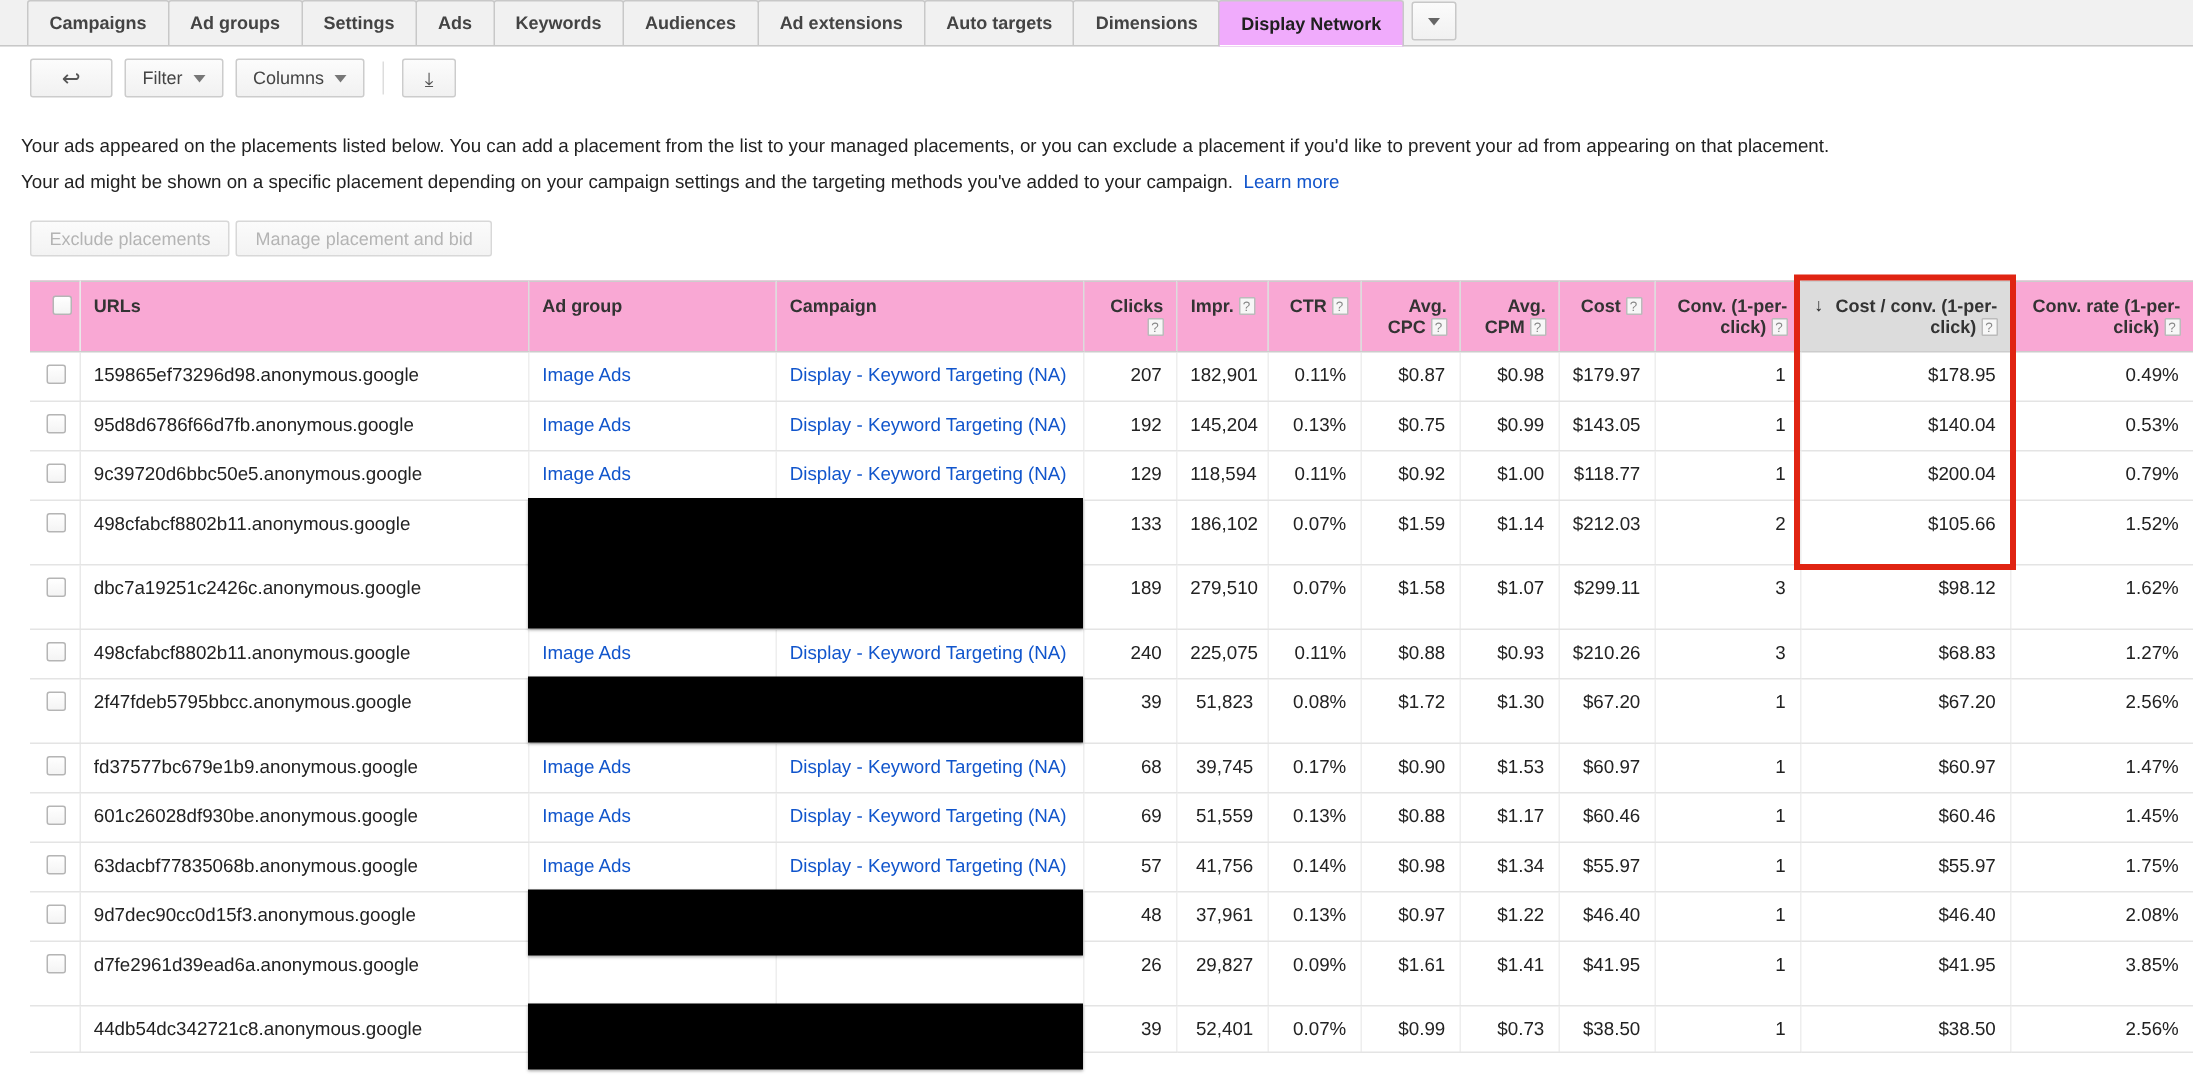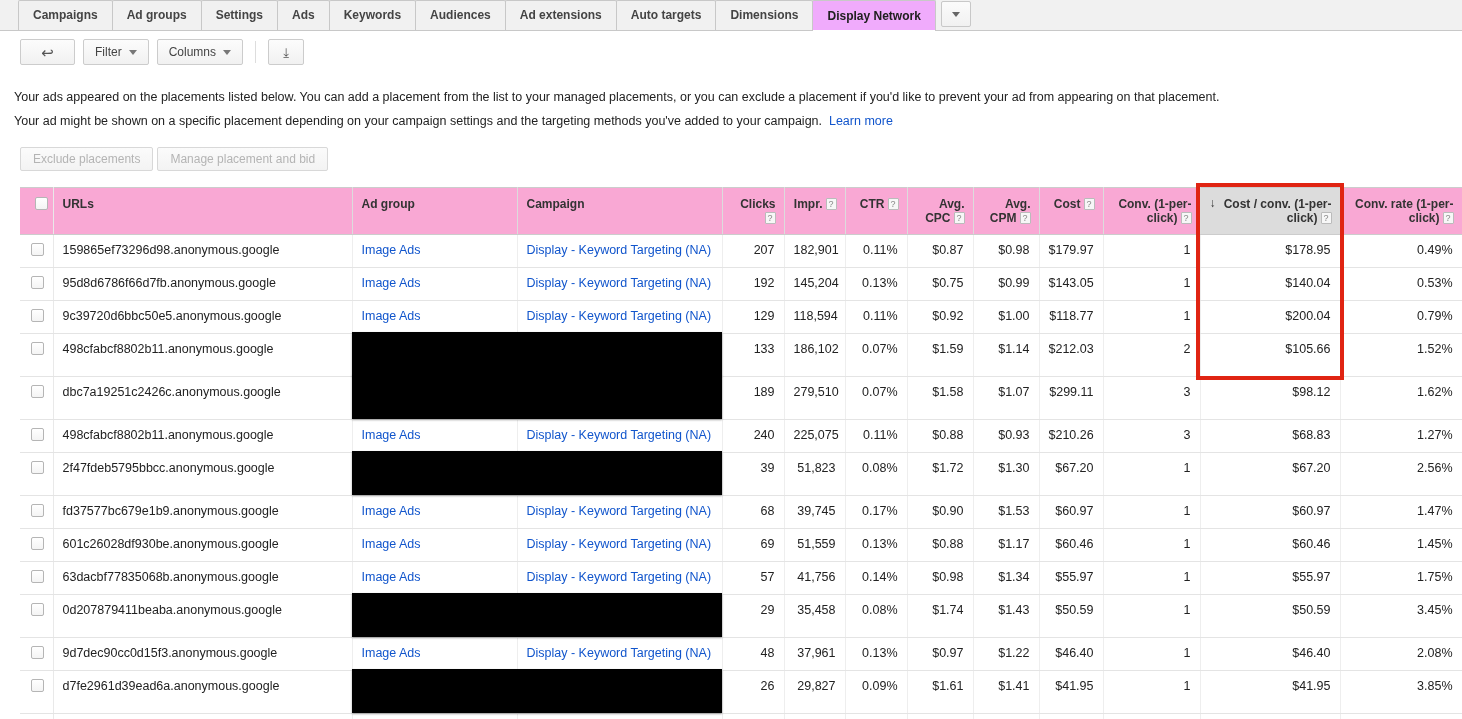--- a/index.html
+++ b/index.html
@@ -442,35 +442,20 @@
           <td class="num">57</td>
           <td class="num">41,756</td>
           <td class="num">0.14%</td>
           <td class="num">$0.98</td>
           <td class="num">$1.34</td>
           <td class="num">$55.97</td>
           <td class="num">1</td>
           <td class="num">$55.97</td>
           <td class="num">1.75%</td>
         </tr>
-        <tr style="height: 43px;">
-          <td class="cb"><span class="chk"></span></td>
-          <td class="lft">0d207879411beaba.anonymous.google</td>
-          <td class="lft link"></td>
-          <td class="lft link"></td>
-          <td class="num">29</td>
-          <td class="num">35,458</td>
-          <td class="num">0.08%</td>
-          <td class="num">$1.74</td>
-          <td class="num">$1.43</td>
-          <td class="num">$50.59</td>
-          <td class="num">1</td>
-          <td class="num">$50.59</td>
-          <td class="num">3.45%</td>
-        </tr>
         <tr>
           <td class="cb"><span class="chk"></span></td>
           <td class="lft">9d7dec90cc0d15f3.anonymous.google</td>
           <td class="lft link">Image Ads</td>
           <td class="lft link">Display - Keyword Targeting (NA)</td>
           <td class="num">48</td>
           <td class="num">37,961</td>
           <td class="num">0.13%</td>
           <td class="num">$0.97</td>
           <td class="num">$1.22</td>

